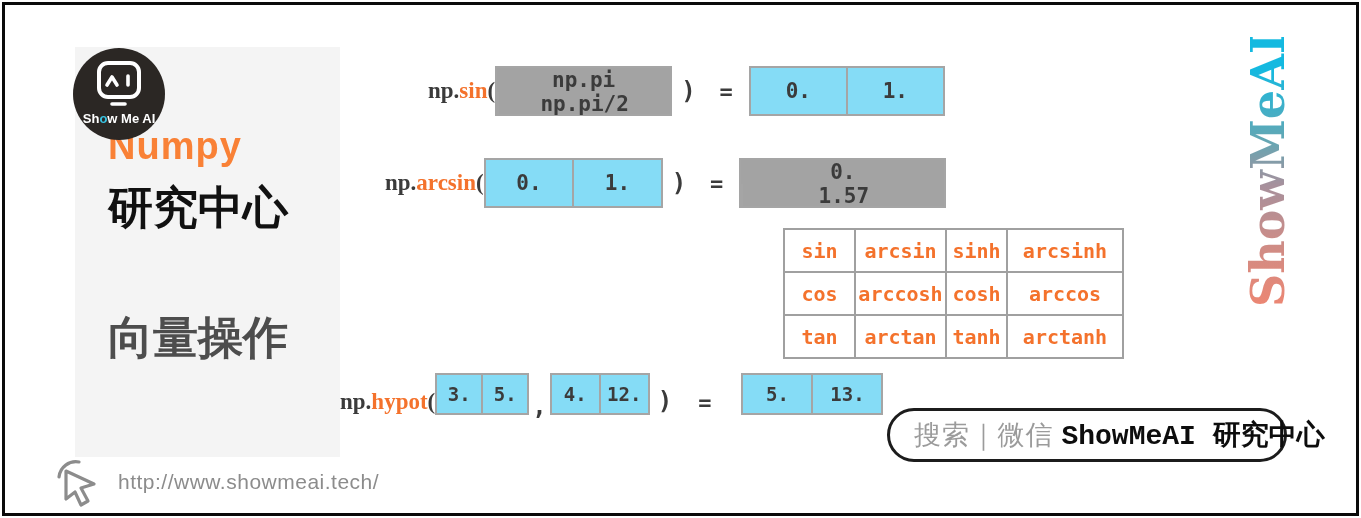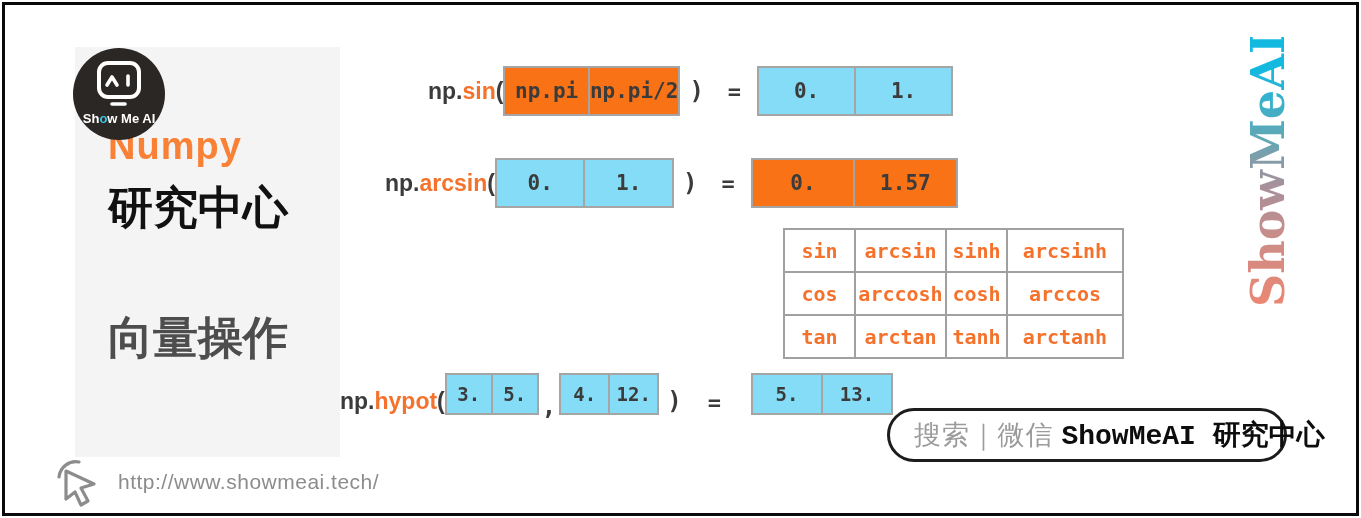--- a/index.html
+++ b/index.html
@@ -17,31 +17,31 @@
               transform:rotate(-90deg);font-family:"DejaVu Serif",serif;font-weight:bold;
               font-size:42px;line-height:46px;text-align:center;color:rgba(255,255,255,.92);}
 
   .logo{position:absolute;left:73px;top:48px;width:92px;height:92px;border-radius:50%;background:#2b2724;text-align:right;}
 
   
   .expr{position:absolute;display:flex;align-items:center;}
   #expr-sin{left:428px;top:66px;height:50px;}
   #expr-arcsin{left:385px;top:158px;height:50px;}
   #expr-hypot{left:340px;top:373px;height:42px;align-items:flex-end;}
-  .code{font-family:Liberation Sans, sans-serif;font-weight:bold;font-size:23px;color:#3b3b3b;white-space:pre;}
+  .code{font-family:Liberation Serif, serif;font-weight:bold;font-size:23px;color:#3b3b3b;white-space:pre;}
   .fn{color:#f4722c;}
   .sym{font-family:"DejaVu Sans Mono",monospace;font-weight:bold;font-size:24px;color:#3b3b3b;}
   .close{margin-left:9px;}
   .eq{margin-left:24px;font-size:22px;}
   .comma{align-self:flex-end;margin:0 3px -6px 3px;}
   .arr{display:flex;height:100%;box-sizing:border-box;border:2px solid #a5a5a5;background:#fff;}
   .arr .cell{flex:1;display:flex;align-items:center;justify-content:center;
              font-family:"DejaVu Sans Mono",monospace;font-weight:bold;font-size:21px;color:#3b3b3b;}
   .arr .cell + .cell{border-left:2px solid #a5a5a5;}
-  .light{background:#f97316;}
+  .light{background:#a3a3a3;flex-direction:column;}
   .dark{background:#85dcf6;}
   .res{margin-left:16px;}
   #expr-hypot .arr .cell{font-size:19px;}
   #expr-hypot .close{margin-left:8px;}
   #expr-hypot .eq{margin-left:26px;}
   #expr-hypot .res{margin-left:30px;}
   .w177{width:177px}.w196{width:196px}.w179{width:179px}.w207{width:207px}
   .w94{width:94px}.w100{width:100px}.w142{width:142px}
 
   

